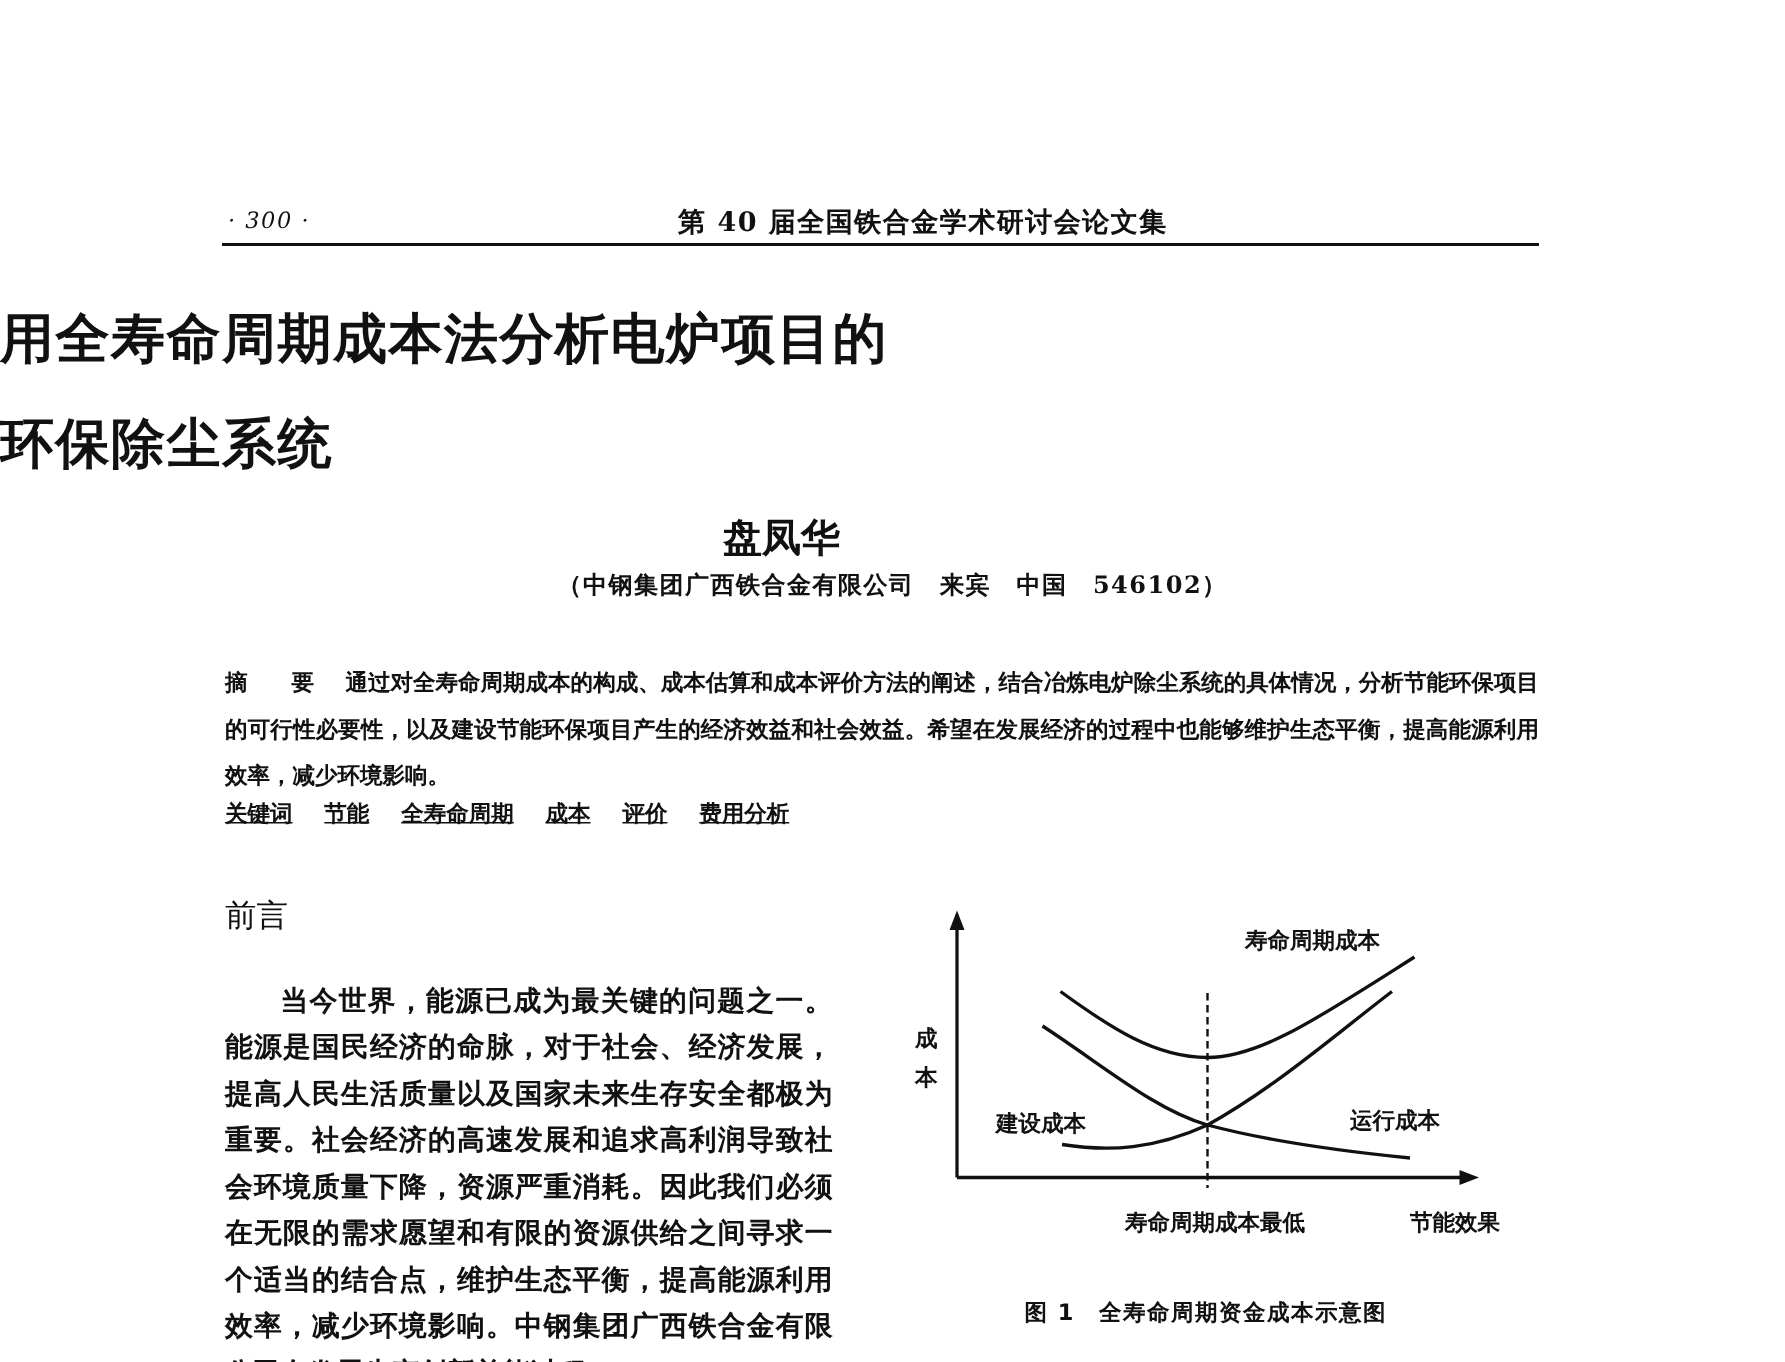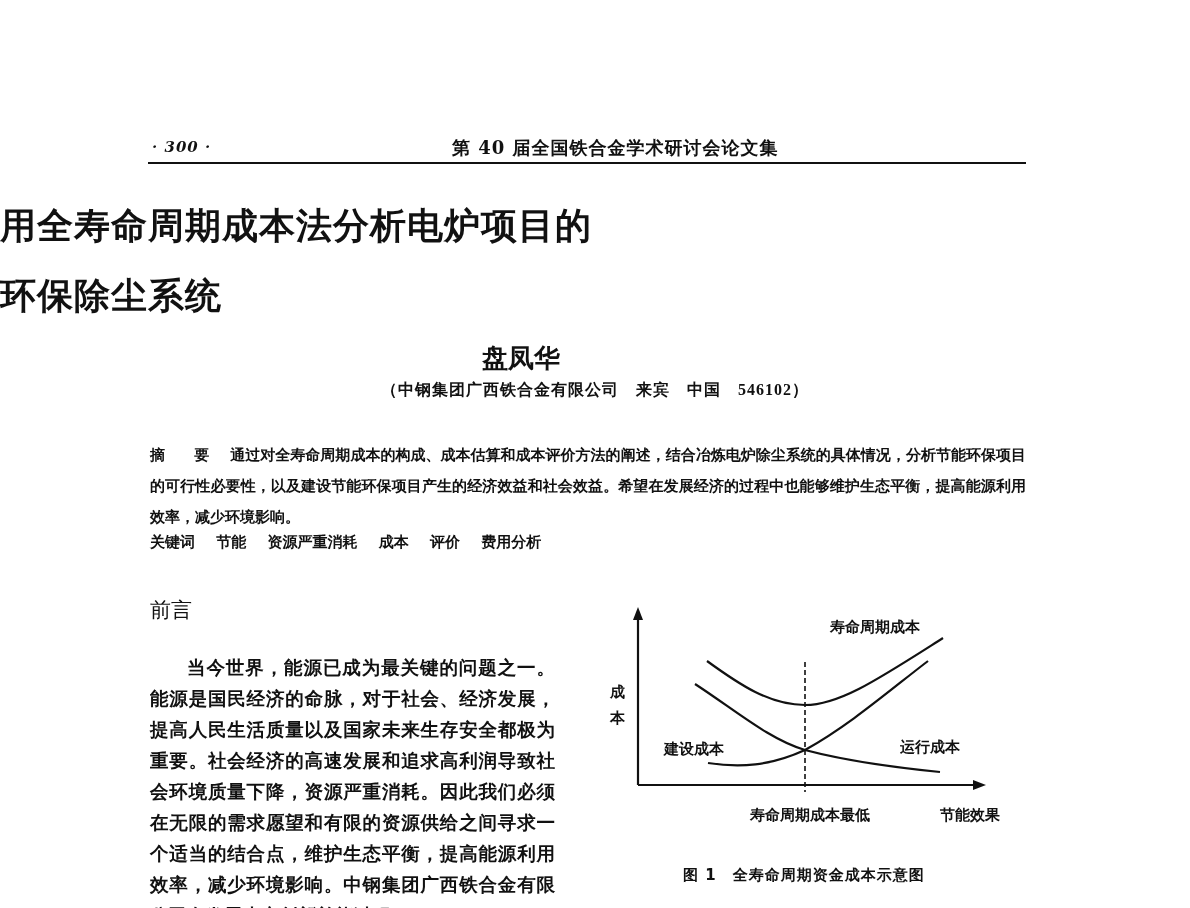--- a/index.html
+++ b/index.html
@@ -1,29 +1,29 @@
 <!DOCTYPE html>
 <html><head>
 <meta charset="utf-8">
 <style>
   html, body { margin:0; padding:0; background:#ffffff; }
   body { width:1190px; height:908px; position:relative; overflow:hidden; color:#111; font-family:"DejaVu Serif", serif; }
   .abs { position:absolute; }
-  .header-page { left:152px; top:138px; font-size:15px; font-style:italic; font-weight:bold; letter-spacing:1px; }
+  .header-page { left:152px; top:138px; font-size:15px; font-style:italic; font-weight:normal; letter-spacing:1px; }
   .header-title { left:452px; top:136px; font-size:18px; font-weight:bold; letter-spacing:1px; }
   .header-rule { left:148px; top:162px; width:878px; height:2px; background:#111; }
   .title { left:0; width:1190px; text-align:left; font-family:"DejaVu Sans", sans-serif; font-weight:bold; font-size:36px; letter-spacing:1px; }
   .t1 { top:202px; }
   .t2 { top:272px; }
   .author { left:0; width:1042px; top:341px; text-align:center; font-size:26px; font-weight:bold; }
-  .affil { left:0; width:1190px; top:380px; text-align:center; font-size:16px; font-weight:bold; letter-spacing:1px;font-family:Liberation Serif, serif; }
+  .affil { left:0; width:1190px; top:380px; text-align:center; font-size:16px; font-weight:bold; letter-spacing:1px; }
   .abstract { left:150px; top:440px; width:876px; font-size:15px; line-height:31px; font-family:"DejaVu Sans", sans-serif; font-weight:bold; text-align:justify; }
   .abstract .lbl { margin-right:9px; letter-spacing:12px; }
   .keywords { left:150px; top:533px; font-size:15px; font-family:"DejaVu Sans", sans-serif; font-weight:bold; }
-  .keywords span { margin-right:16px; }
+  .keywords span { margin-right:16px;text-decoration:underline; }
   .section { left:150px; top:596px; font-size:21px; font-family:"DejaVu Sans", sans-serif; font-weight:normal; }
   .body-text { left:150px; top:652px; width:405px; font-size:18.5px; line-height:31px; font-family:"DejaVu Sans", sans-serif; font-weight:bold; text-align:justify; text-indent:2em; }
   .figure { left:590px; top:595px; width:440px; height:300px; }
   .fig-caption { left:683px; top:866px; font-size:15px; font-weight:bold; font-family:"DejaVu Sans", sans-serif; letter-spacing:1px; }
   .fig-caption .num { margin-right:16px; }
 </style>
 </head>
 <body>
 
 <div class="abs header-page">· 300 ·</div>
@@ -35,21 +35,21 @@
 <div class="abs author">盘凤华</div>
 <div class="abs affil">（中钢集团广西铁合金有限公司　来宾　中国　546102）</div>
 
 <div class="abs abstract">
   <span class="lbl">摘 要</span><span>通过对全寿命周期成本的构成、成本估算和成本评价方法的阐述，结合冶炼电炉除尘系统的具体情况，分析节能环保项目的可行性必要性，以及建设节能环保项目产生的经济效益和社会效益。希望在发展经济的过程中也能够维护生态平衡，提高能源利用效率，减少环境影响。</span>
 </div>
 
 <div class="abs keywords">
   <span>关键词</span>
   <span>节能</span>
-  <span>资源严重消耗</span>
+  <span>全寿命周期</span>
   <span>成本</span>
   <span>评价</span>
   <span>费用分析</span>
 </div>
 
 <div class="abs section">前言</div>
 <div class="abs body-text">当今世界，能源已成为最关键的问题之一。能源是国民经济的命脉，对于社会、经济发展，提高人民生活质量以及国家未来生存安全都极为重要。社会经济的高速发展和追求高利润导致社会环境质量下降，资源严重消耗。因此我们必须在无限的需求愿望和有限的资源供给之间寻求一个适当的结合点，维护生态平衡，提高能源利用效率，减少环境影响。中钢集团广西铁合金有限公司在发展生产创新并能过程</div>
 
 <div class="abs figure">
   <svg width="440" height="300" viewBox="590 595 440 300" xmlns="http://www.w3.org/2000/svg">

